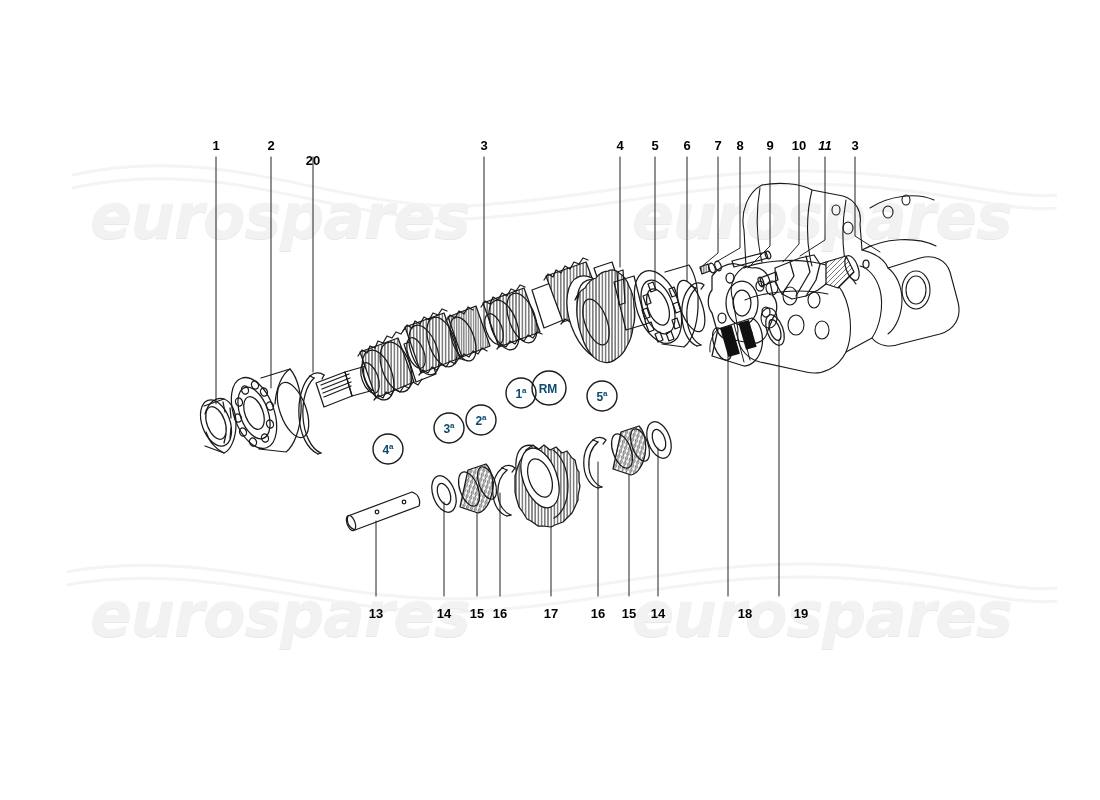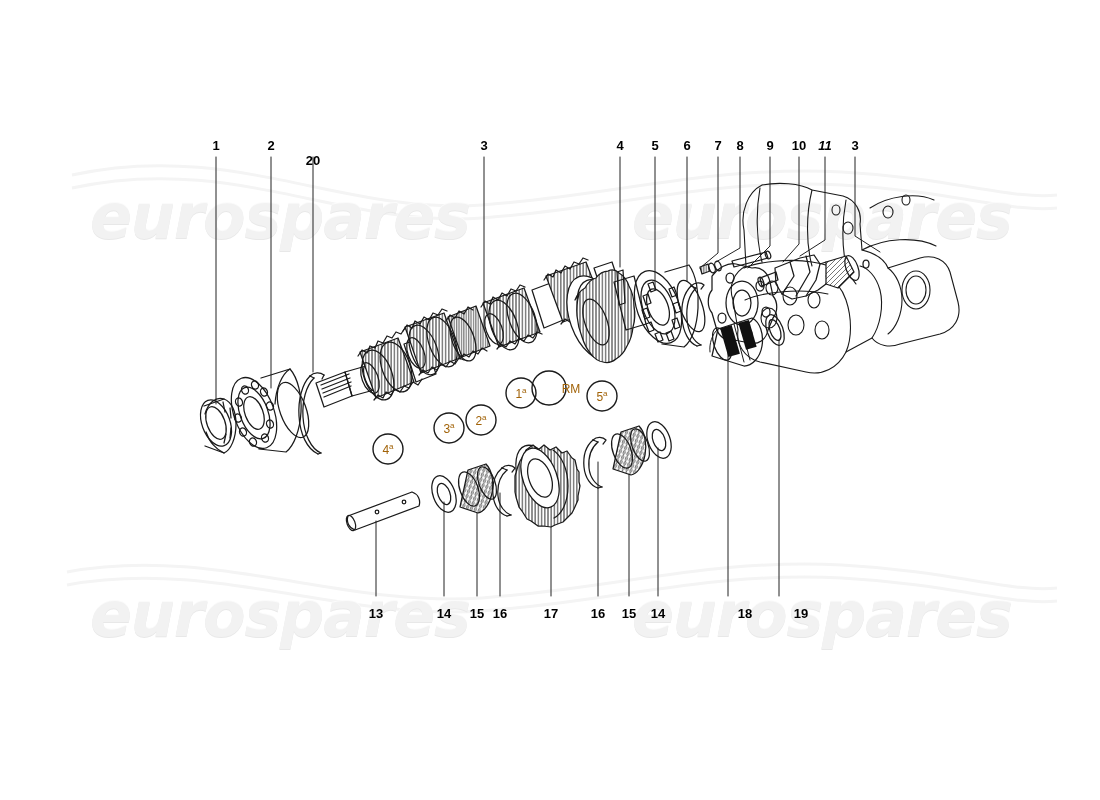--- a/index.html
+++ b/index.html
@@ -28,23 +28,23 @@
     font-family:"Liberation Sans", sans-serif;
     font-weight:700;
     font-size:13px;
     color:#000;
     white-space:nowrap;
     transform:translateX(-50%);
   }
   .gearlabel{
     position:absolute;
     font-family:"Liberation Sans", sans-serif;
-    font-weight:400;
+    font-weight:700;
     font-size:12px;
-    color:#a16207;
+    color:#0c4a6e;
     white-space:nowrap;
     transform:translate(-50%,-50%);
   }
   .gearlabel sup{font-size:8px;vertical-align:super;}
 </style>
 </head>
 <body>
 
 <div id="stage">
 
@@ -474,17 +474,17 @@
     <div class="callout" style="left:658px;top:606px;">14</div>
     <div class="callout" style="left:728px;top:606px;margin-left:17px;">18</div>
     <div class="callout" style="left:801px;top:606px;text-align:right;">19</div>
   </div>
 
   <div>
     <div class="gearlabel" style="left:388px;top:449px;"><span>4</span><sup>a</sup></div>
     <div class="gearlabel" style="left:449px;top:428px;"><span>3</span><sup>a</sup></div>
     <div class="gearlabel" style="left:481px;top:420px;"><span>2</span><sup>a</sup></div>
     <div class="gearlabel" style="left:521px;top:393px;"><span>1</span><sup>a</sup></div>
-    <div class="gearlabel" style="left:571px;top:388px;"><span>RM</span><sup></sup></div>
+    <div class="gearlabel" style="left:548px;top:388px;"><span>RM</span><sup></sup></div>
     <div class="gearlabel" style="left:602px;top:396px;"><span>5</span><sup>a</sup></div>
   </div>
 
 </div>
 
 </body></html>

